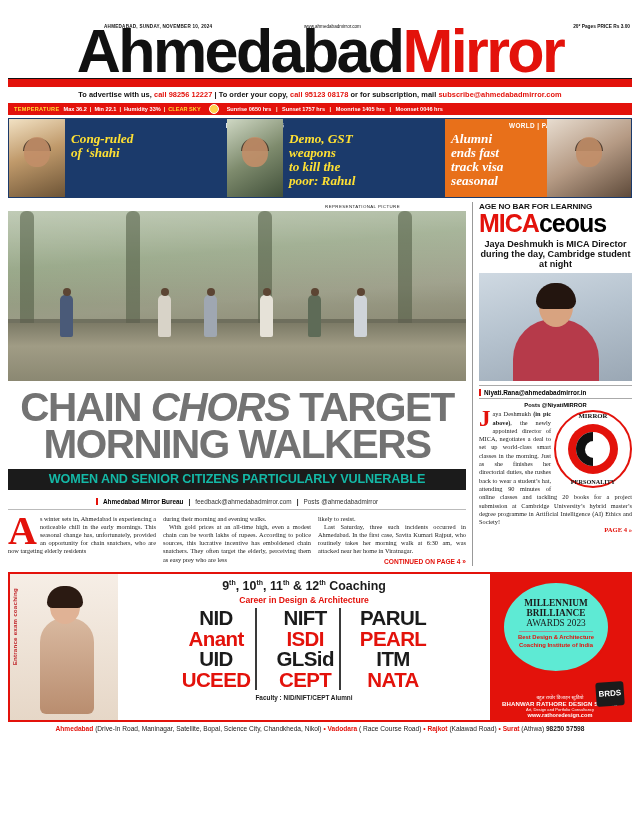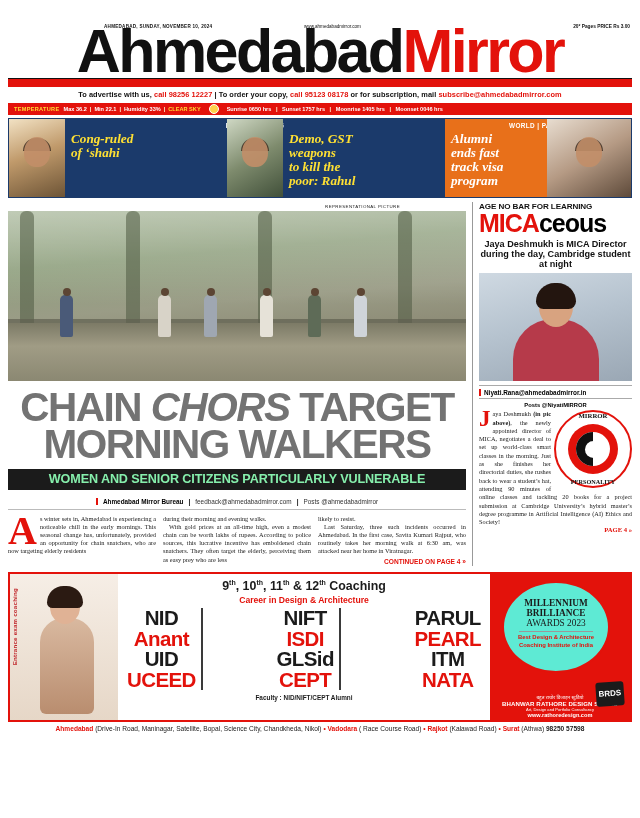--- a/index.html
+++ b/index.html
@@ -66,21 +66,21 @@
   .leadphoto .kerb { position:absolute; left:0; right:0; bottom:58px; height:4px; background:#5f6050; opacity:.7;}
   .leadphoto .tree { position:absolute; bottom:50px; width:14px; height:120px; background:#4f5a42; opacity:.55; border-radius:6px;}
   .leadphoto .walker { position:absolute; bottom:44px; width:13px; height:42px; border-radius:5px 5px 2px 2px; }
   .leadphoto .walker::after { content:""; position:absolute; top:-7px; left:50%; transform:translateX(-50%);
                width:8px; height:8px; border-radius:50%; background:#5c4533; }
   .leadphoto .hazeTop { position:absolute; inset:0 0 45% 0; background:linear-gradient(180deg,rgba(255,255,255,.28),rgba(255,255,255,0)); }
 
   .headline { font-family:"Liberation Sans", sans-serif; font-weight:bold; color:#737373;
               font-size: 40.5px; line-height: .92; letter-spacing:-1.5px; text-align:center; margin-top: 8px; }
   .headline .it { font-style: italic; }
-  .subbar { background:#1b1b1b; color:#86efac; text-align:center; font-weight:bold;
+  .subbar { background:#1b1b1b; color:#14b8a6; text-align:center; font-weight:bold;
             font-size: 12.6px; letter-spacing:-.1px; padding: 3px 0 4px; margin-top: 5px; }
   .byline { display:flex; justify-content:center; align-items:center; gap:5px; font-size: 6.4px;
             font-weight:bold; border-bottom:1px solid #bbb; padding: 5px 0 4px; margin-top: 3px; }
   .byline .bar { width:2px; height:7px; background:#e3120b; display:inline-block;}
   .byline .dim { color:#333; font-weight:normal; }
 
   .cols { display:flex; gap: 7px; margin-top: 5px; font-family:"Liberation Serif", serif;
           font-size: 6.35px; line-height: 1.3; color:#1a1a1a; text-align: justify; }
   .cols .col { flex:1; }
   .dropcap { float:left; font-family:"Liberation Serif", serif; font-weight:bold; color:#e3120b;
@@ -126,21 +126,21 @@
   .ad-left .mann { position:absolute; left: 30px; bottom: 6px; width:54px; height:96px;
         background: linear-gradient(180deg,#d9b9a0,#b98d6f); border-radius: 24px 24px 6px 6px;}
   .ad-left .head2 { position:absolute; left: 40px; bottom: 96px; width:30px; height:34px; border-radius:50%; background:#e0b295;}
   .ad-left .hair2 { position:absolute; left: 37px; bottom: 112px; width:36px; height:22px; border-radius:18px 18px 6px 6px; background:#2b1a12;}
   .ad-vtext { position:absolute; left: 1px; top: 14px; writing-mode: vertical-rl; transform: rotate(180deg);
               font-size: 6.2px; font-weight:bold; color:#c0252a; letter-spacing:.2px;}
   .ad-mid { flex:1; padding: 5px 4px 2px; text-align:center; }
   .ad-h1 { font-size: 12.4px; font-weight:bold; color:#1b1b1b; }
   .ad-h1 sup { font-size: 7px; }
   .ad-h2 { font-size: 8.6px; font-weight:bold; color:#e3120b; margin-top: 2px;}
-  .ad-grid { display:flex; justify-content:space-between; gap: 4px; margin-top: 3px; }
+  .ad-grid { display:flex; justify-content:center; gap: 14px; margin-top: 3px; }
   .ad-gcol { padding: 0 5px; border-right: 2px solid #3a3a3a; }
   .ad-gcol:last-child { border-right:none; }
   .ad-gcol div { font-size: 20.5px; font-weight:bold; line-height: 1.0; letter-spacing:-.6px; }
   .ad-gcol .blk { color:#1b1b1b; }
   .ad-gcol .red { color:#e3120b; }
   .ad-faculty { font-size: 6.4px; font-weight:bold; color:#1b1b1b; margin-top: 4px; }
   .ad-right { width: 140px; flex:none; position:relative; background:#e3120b;}
   .ad-badge { position:absolute; left: 12px; top: 7px; width: 108px; height: 92px; border-radius:50%;
               background:#5eead4; border:2px solid #e3120b; text-align:center; padding-top: 15px;}
   .ab1 { font-family:"Liberation Serif", serif; font-size: 9.3px; font-weight:bold; line-height:1.08; color:#1b1b1b;}
@@ -229,21 +229,21 @@
         </div>
       </div>
     </div>
     <div class="t-block" style="max-width:186px">
       <div class="t-cap orangecap">WORLD | PAGE 7</div>
       <div class="t-head orange">
         <div class="t-text">
           <div>Alumni</div>
           <div>ends fast</div>
           <div>track visa</div>
-          <div>program</div>
+          <div>seasonal</div>
         </div>
       </div>
       <div class="t-photo p3" style="width:84px">
         <div class="hair"></div>
         <div class="face"></div>
       </div>
     </div>
   </div>
 
   <div class="body-wrap">

